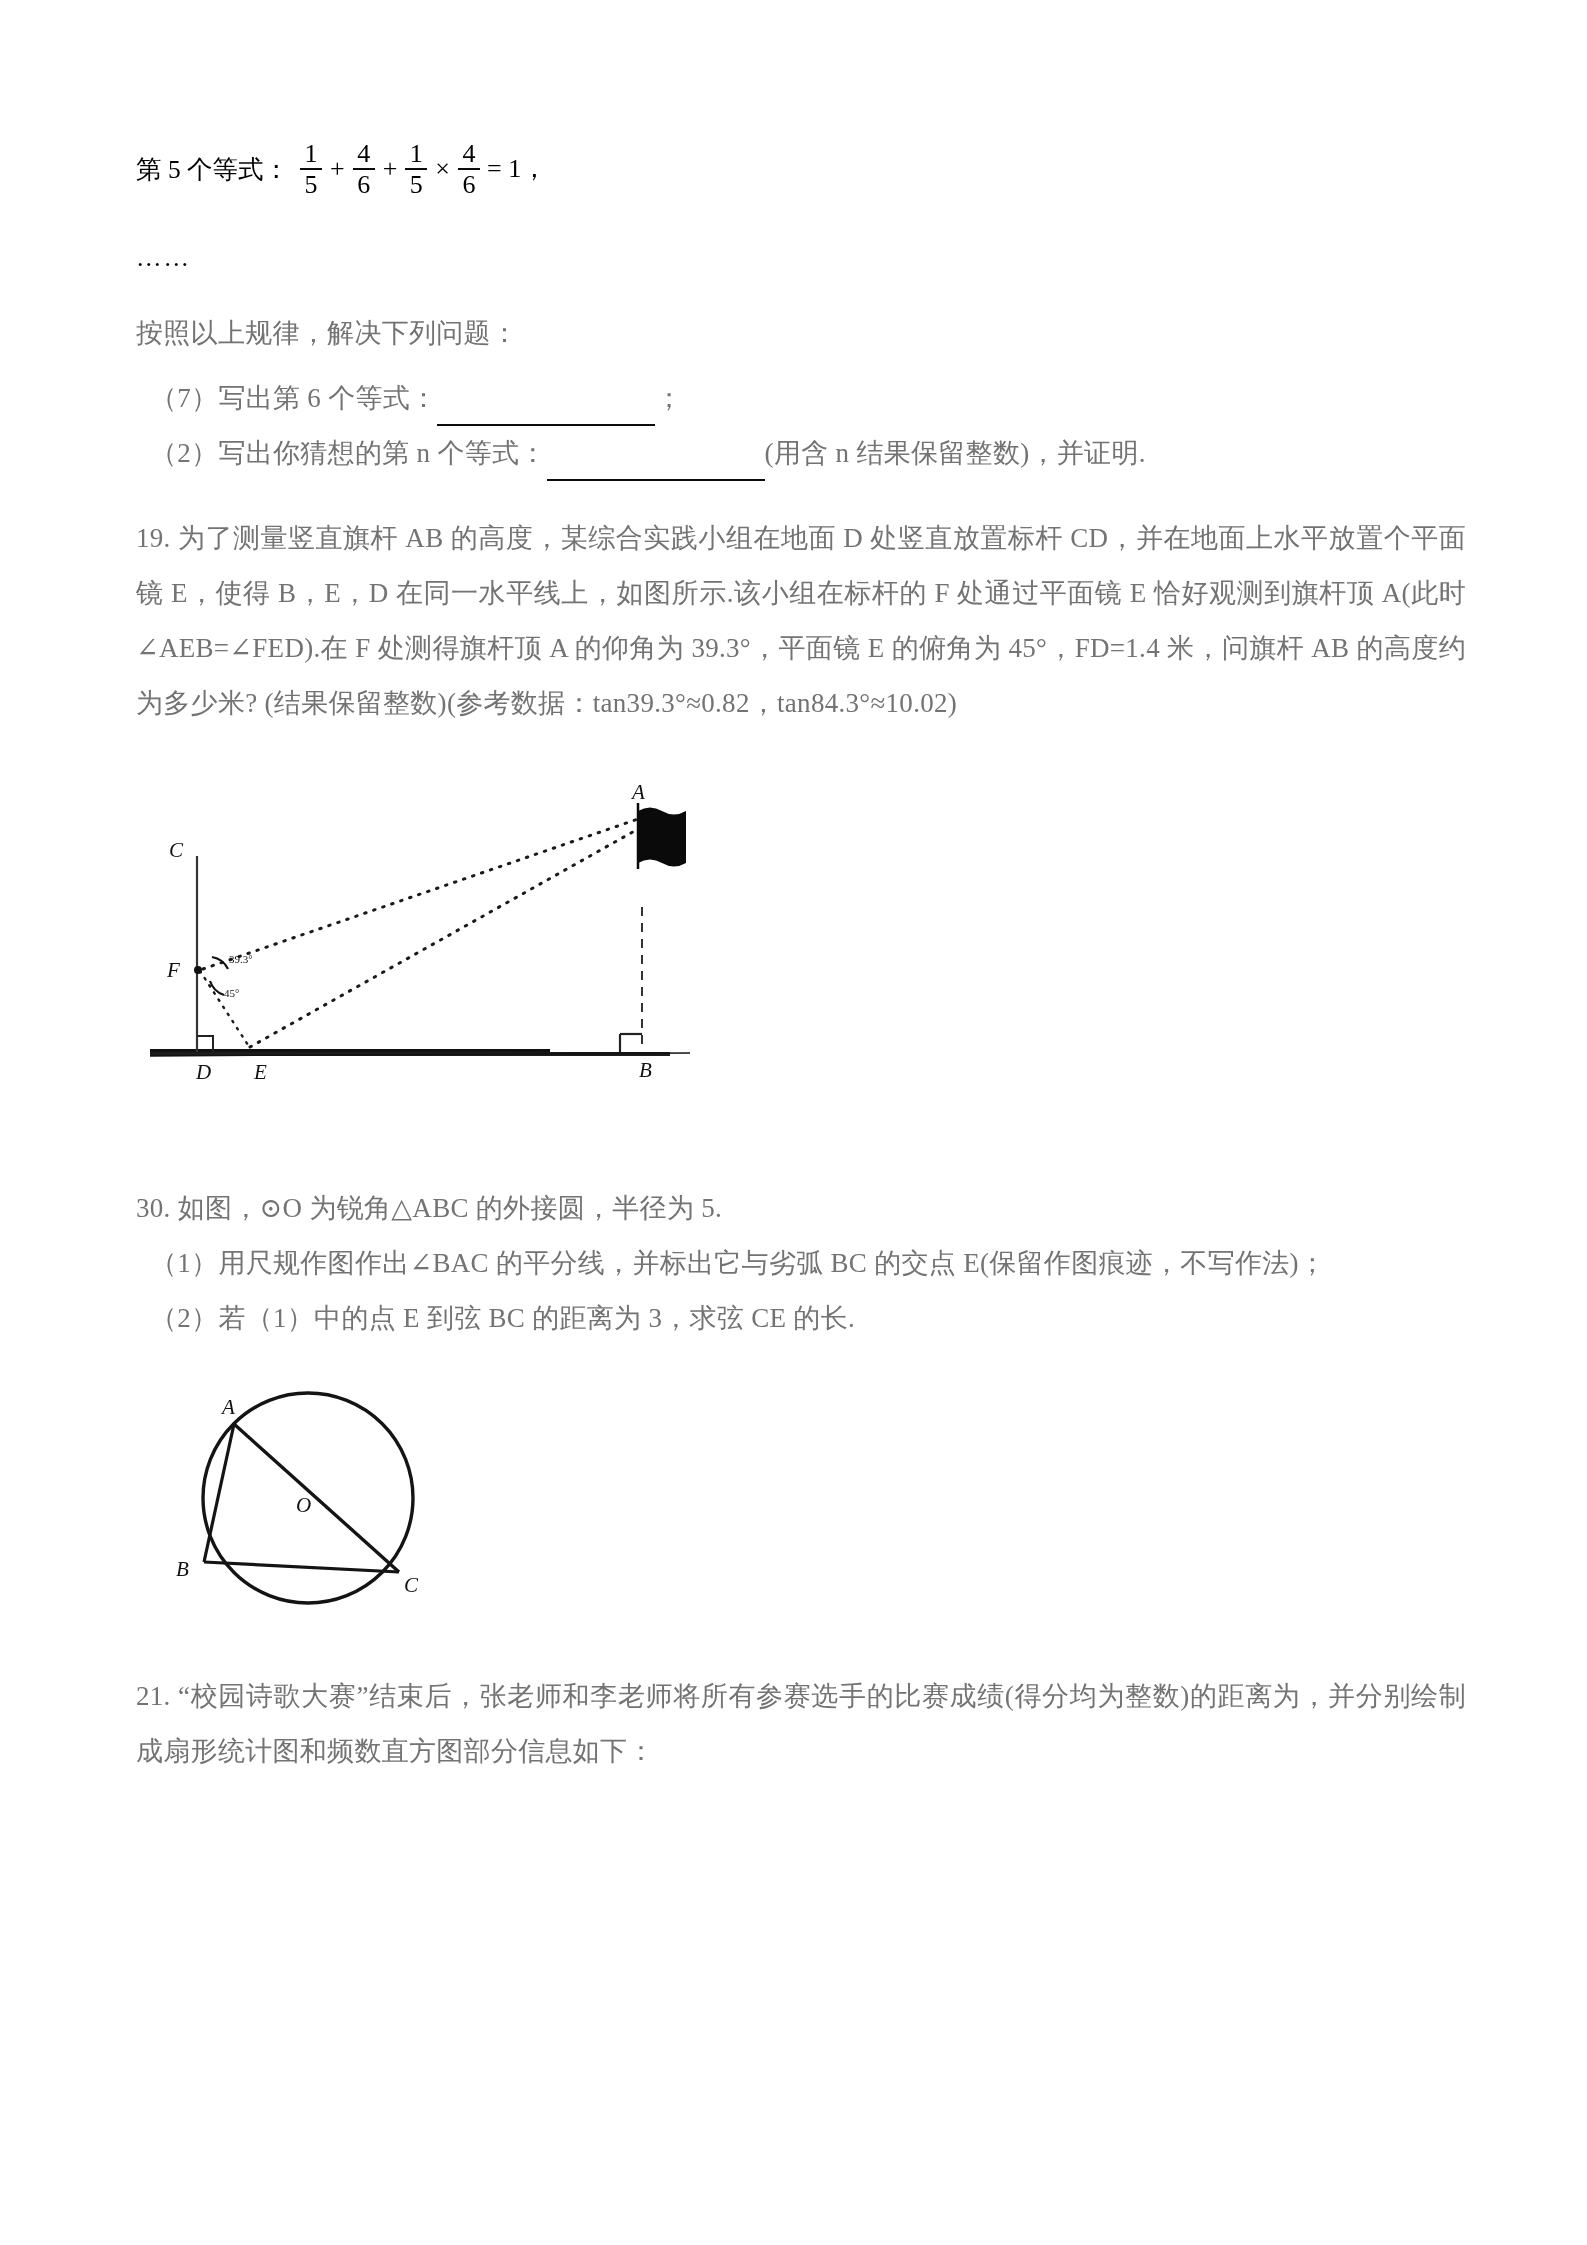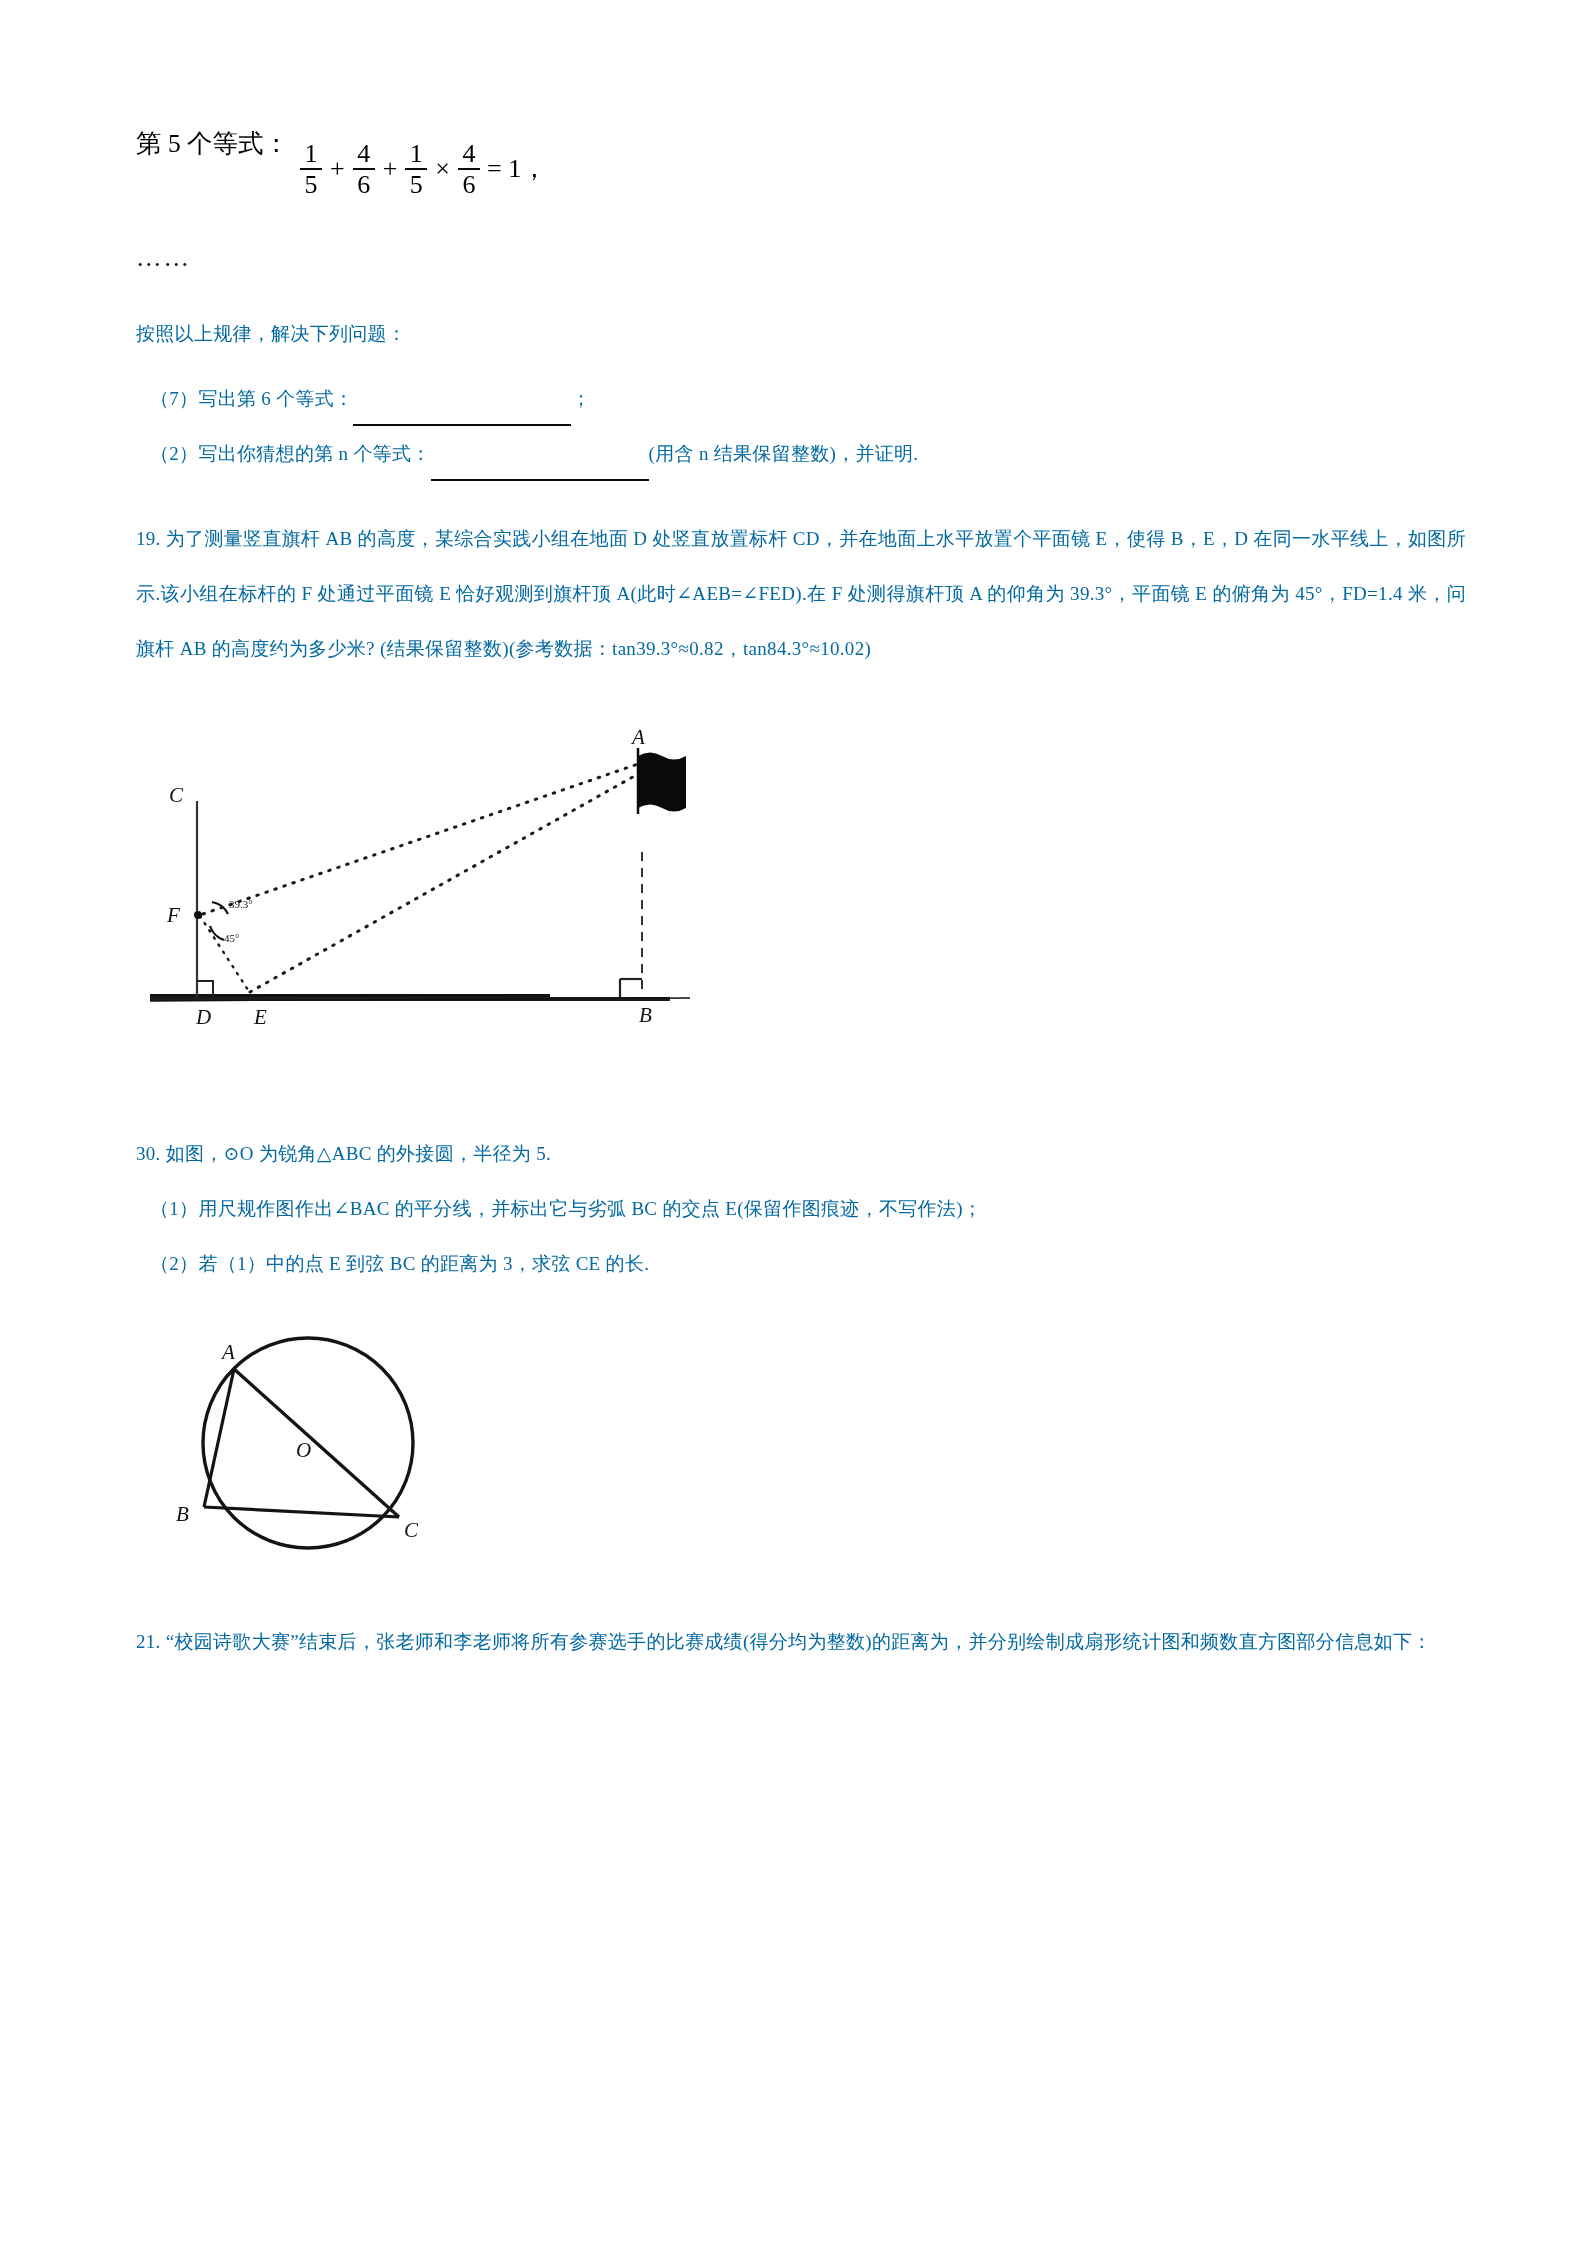--- a/index.html
+++ b/index.html
@@ -20,30 +20,31 @@
   }
   .content {
     position: absolute;
     left: 136px;
     top: 0;
     width: 1330px;
   }
 
   
   .para {
-    font-size: 19px;
+    font-size: 27px;
     line-height: 55px;
     letter-spacing: 0.3px;
     text-align: justify;
-    color: #0369a1;
+    color: #737373;
   }
 
   
   .eqline {
     display: flex;
+    align-items: center;
     font-size: 25.5px;
     height: 86px;
     margin-top: 126px;
   }
   .eqline .lead { white-space: pre; }
   .mathrow {
     display: inline-flex;
     align-items: center;
     font-size: 26px;
     line-height: 1;

